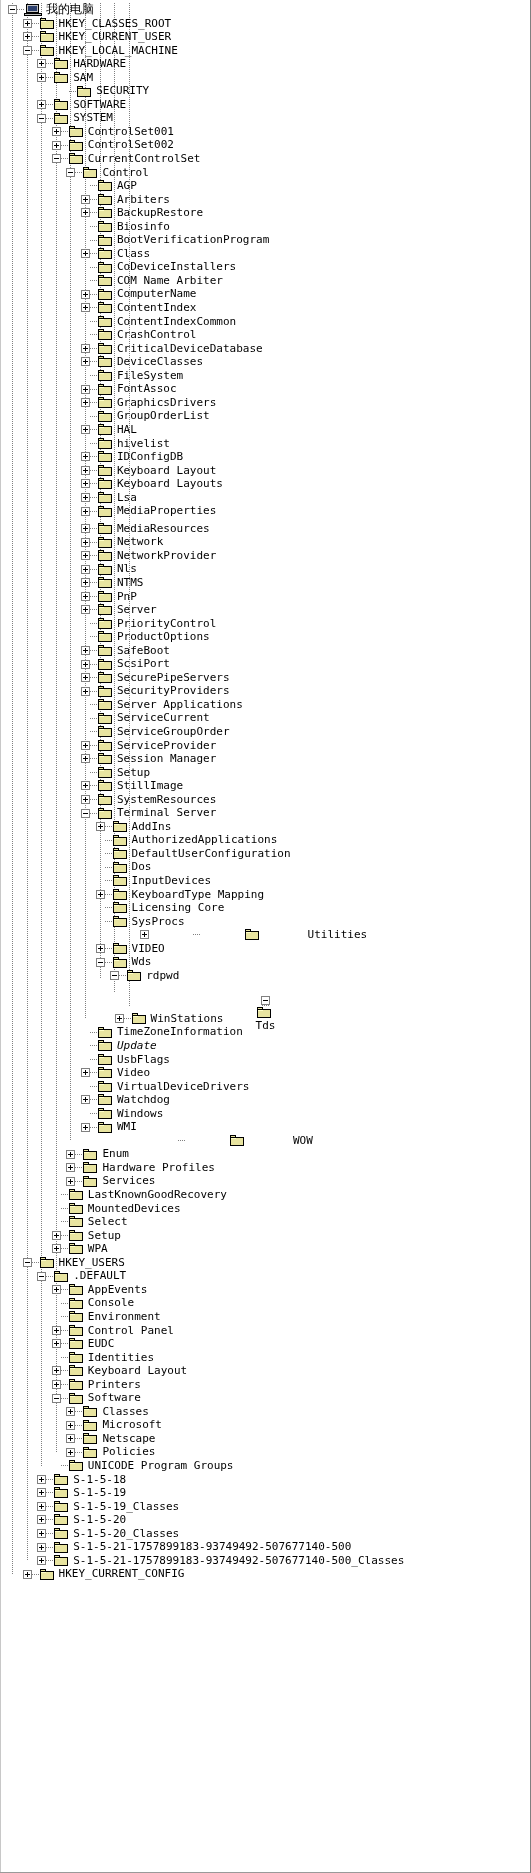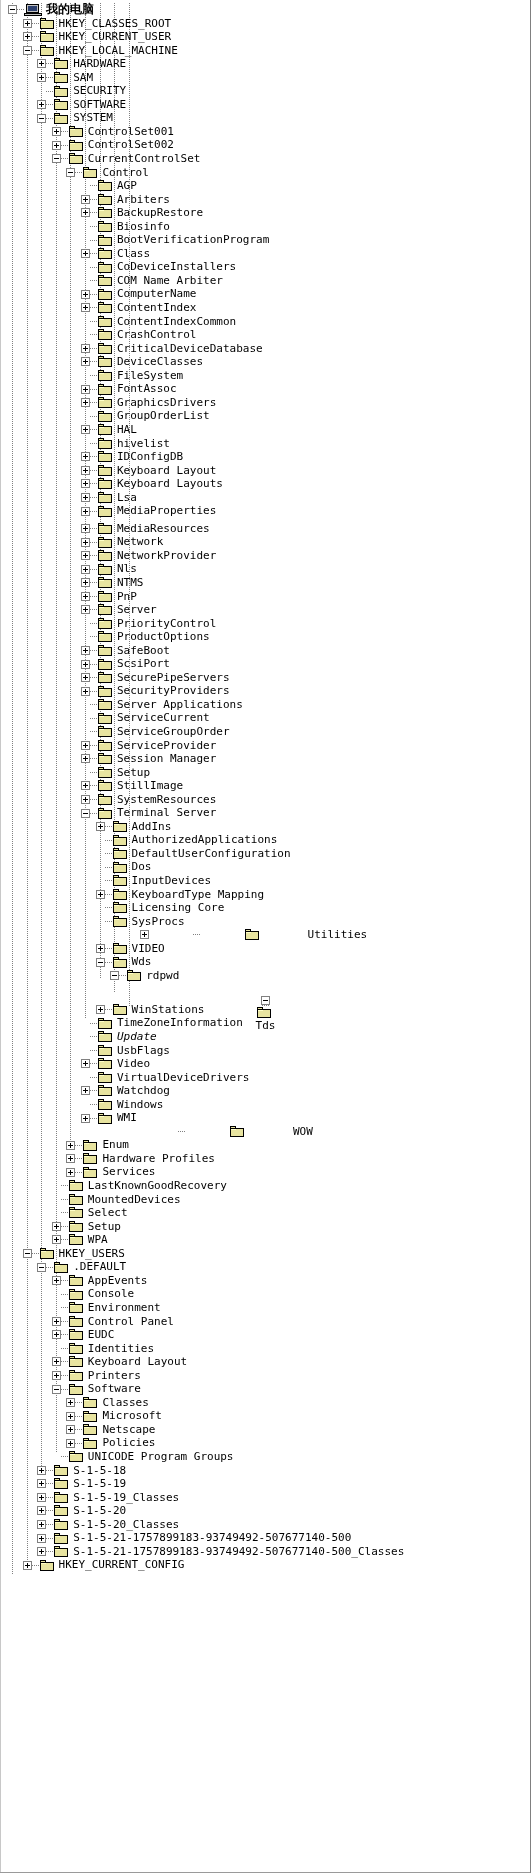--- a/index.html
+++ b/index.html
@@ -147,21 +147,21 @@
       <div class="vline" style="left: 26.6px; top: 3px; height: 1558.25px;"></div>
       <div class="vline" style="left: 41.2px; top: 3px; height: 1463.4px;"></div>
       <div class="vline" style="left: 55.8px; top: 3px; height: 1449.85px;"></div>
       <div class="vline" style="left: 70.4px; top: 3px; height: 1138.2px;"></div>
       <div class="vline" style="left: 85px; top: 3px; height: 1016.25px;"></div>
       <div class="vline" style="left: 99.6px; top: 3px; height: 975.6px;"></div>
       <div class="vline" style="left: 114.2px; top: 3px; height: 989.15px;"></div>
       <div class="vline" style="left: 128.8px; top: 3px; height: 1002.7px;"></div>
     </div>
   <div id="rows">
-      <div class="row" style="margin-top: 3px; font-weight: bold;">
+      <div class="row" style="margin-top: 3px;">
         <span class="indent" style="width: 8px;"></span>
         <span class="toggle minus"></span>
         <span class="hlink"></span>
         <span class="computer">
           <span class="mon"></span>
           <span class="scr"></span>
           <span class="base"></span>
         </span>
         <span class="label cn">我的电脑</span>
       </div>
@@ -213,21 +213,21 @@
         <span class="indent" style="width: 37.2px;"></span>
         <span class="toggle plus"></span>
         <span class="hlink"></span>
         <span class="folder">
           <span class="ftab"></span>
           <span class="fbody"></span>
           <span class="fshine"></span>
         </span>
         <span class="label">SAM</span>
       </div>
-      <div class="row" style="margin-top: 0px;">
+      <div class="row" style="margin-top: 0px; padding-left: 23px;">
         <span class="indent" style="width: 37.2px;"></span>
         <span class="toggle none"></span>
         <span class="hlink"></span>
         <span class="folder">
           <span class="ftab"></span>
           <span class="fbody"></span>
           <span class="fshine"></span>
         </span>
         <span class="label">SECURITY</span>
       </div>
@@ -950,21 +950,21 @@
         <span class="indent" style="width: 124.8px;"></span>
         <span class="toggle minus"></span>
         <span class="hlink"></span>
         <span class="folder">
           <span class="ftab"></span>
           <span class="fbody"></span>
           <span class="fshine"></span>
         </span>
         <span class="label">Tds</span>
       </div>
-      <div class="row" style="margin-top: 7px;">
+      <div class="row" style="margin-top: 16px; padding-left: 19px;">
         <span class="indent" style="width: 95.6px;"></span>
         <span class="toggle plus"></span>
         <span class="hlink"></span>
         <span class="folder">
           <span class="ftab"></span>
           <span class="fbody"></span>
           <span class="fshine"></span>
         </span>
         <span class="label">WinStations</span>
       </div>

